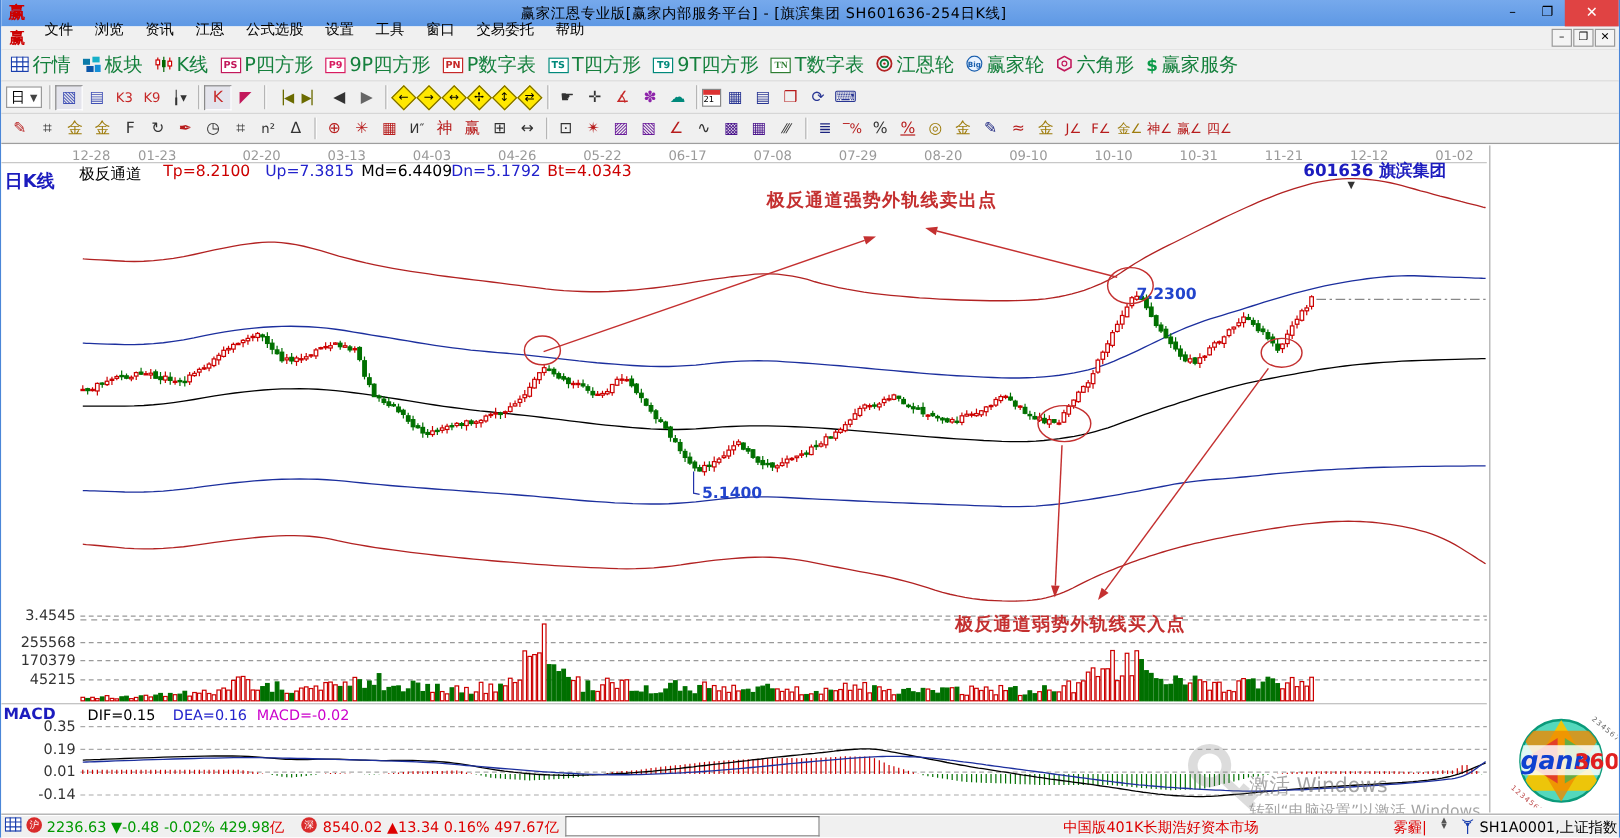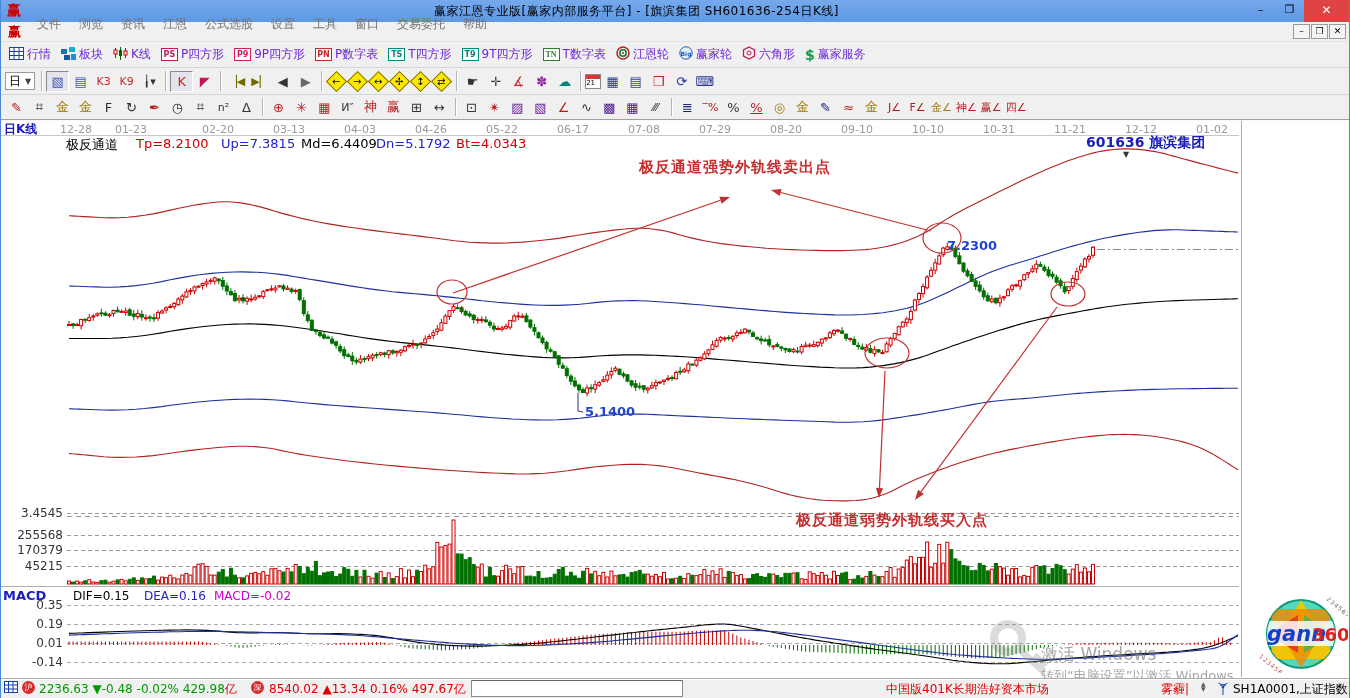--- a/index.html
+++ b/index.html
@@ -8,28 +8,28 @@
          position:relative; overflow:hidden; border-left:1px solid #4a86d8; border-right:1px solid #4a86d8;}
   
   .titlebar { height:22px; background:linear-gradient(#76a9ec,#5e98e4); display:flex; align-items:center; }
   .tb-logo { color:#c00; font-weight:bold; font-size:14px; padding:0 6px; }
   .tb-title { flex:1; text-align:center; color:#000; font-size:12px; letter-spacing:.5px;}
   .tb-btn { width:29px; height:22px; text-align:center; line-height:20px; color:#000; font-size:11px; cursor:default;}
   .tb-close { width:45px; background:#e04343; color:#fff; font-size:12px; }
   
   .menubar { height:20px; background:#f0f0f0; display:flex; align-items:center; border-bottom:1px solid #e2e2e2;}
   .mb-logo { color:#c00; font-weight:bold; font-size:13px; padding:0 7px;}
-  .menu-item { padding:0 9px; height:36px; line-height:20px; color:#737373;}
+  .menu-item { padding:0 9px; height:36px; line-height:20px; color:#000000;}
   .mdi-btns { margin-left:auto; display:flex; padding-right:3px;}
   .mdi-btn { width:17px; height:15px; border:1px solid #9a9a9a; background:#f4f4f4; font-size:9px;
              line-height:13px; text-align:center; margin-left:1px;}
   
   .toolbar1 { height:26px; background:#f0f0f0; display:flex; align-items:center; border-bottom:1px solid #d6d6d6; padding-left:3px;}
   .t1-item { display:flex; align-items:center; padding:2px 5px; gap:3px; }
-  .t1-label { font-size:12px; color:#6d28d9; white-space:nowrap;}
+  .t1-label { font-size:16px; color:#15803d; white-space:nowrap;}
   .badge { display:inline-block; min-width:17px; height:13px; border:1px solid; font-size:8px; font-weight:bold;
            line-height:11px; text-align:center; background:#fff;}
   .toolbar2 { height:27px; background:#f0f0f0; display:flex; align-items:center; border-bottom:1px solid #d6d6d6; padding-left:4px;}
   .toolbar3 { height:25px; background:#f0f0f0; display:flex; align-items:center; border-bottom:1px solid #9e9e9e; padding-left:4px;}
   .tool-btn { min-width:23px; height:21px; display:flex; align-items:center; justify-content:center;
               font-size:13px; white-space:nowrap; padding:0 2px;}
   .tool-btn.small { font-size:11px; }
   .tool-btn.pressed { border:1px solid #8a8a8a; border-right-color:#fff; border-bottom-color:#fff; background:#e4e4ec;}
   .vsep { width:1px; align-self:stretch; margin:3px 4px; background:#b5b5b5; box-shadow:1px 0 0 #fff;}
   .combo { display:flex; align-items:center; border:1px solid #9a9a9a; background:#fff; height:18px;
@@ -1367,21 +1367,21 @@
         <line x1="930" y1="110" x2="779.687012047682" y2="71.4822968372185" stroke="#c43030" stroke-width="1.2"></line>
         <polygon points="770,69 780.5806389090806,67.994972500053 778.7933851862833,74.969621174384" fill="#c43030"></polygon>
         <line x1="884" y1="250" x2="878.4719145807046" y2="367.011141375086" stroke="#c43030" stroke-width="1.2"></line>
         <polygon points="878,377 874.8759254757356,366.8412521260324 882.0679036856736,367.1810306241397" fill="#c43030"></polygon>
         <line x1="1056" y1="186" x2="919.9262944269552" y2="370.94524771547634" stroke="#c43030" stroke-width="1.2"></line>
         <polygon points="914,379 917.0265836045266,368.81178172177243 922.8260052493838,373.07871370918025" fill="#c43030"></polygon>
       </g>
       <polyline points="577,272 577,290 582,291" fill="none" stroke="#2233aa"></polyline>
     </svg>
 
-  <span class="ov blue-b" style="left:3px;top:0;font-size:12px">日K线</span>
+  <span class="ov blue-b" style="left:3px;top:21px;font-size:15px">日K线</span>
   <div id="dates">
       <span class="date-lbl" style="left: 59px;">12-28</span>
       <span class="date-lbl" style="left: 114px;">01-23</span>
       <span class="date-lbl" style="left: 201px;">02-20</span>
       <span class="date-lbl" style="left: 272px;">03-13</span>
       <span class="date-lbl" style="left: 343px;">04-03</span>
       <span class="date-lbl" style="left: 414px;">04-26</span>
       <span class="date-lbl" style="left: 485px;">05-22</span>
       <span class="date-lbl" style="left: 556px;">06-17</span>
       <span class="date-lbl" style="left: 627px;">07-08</span>

